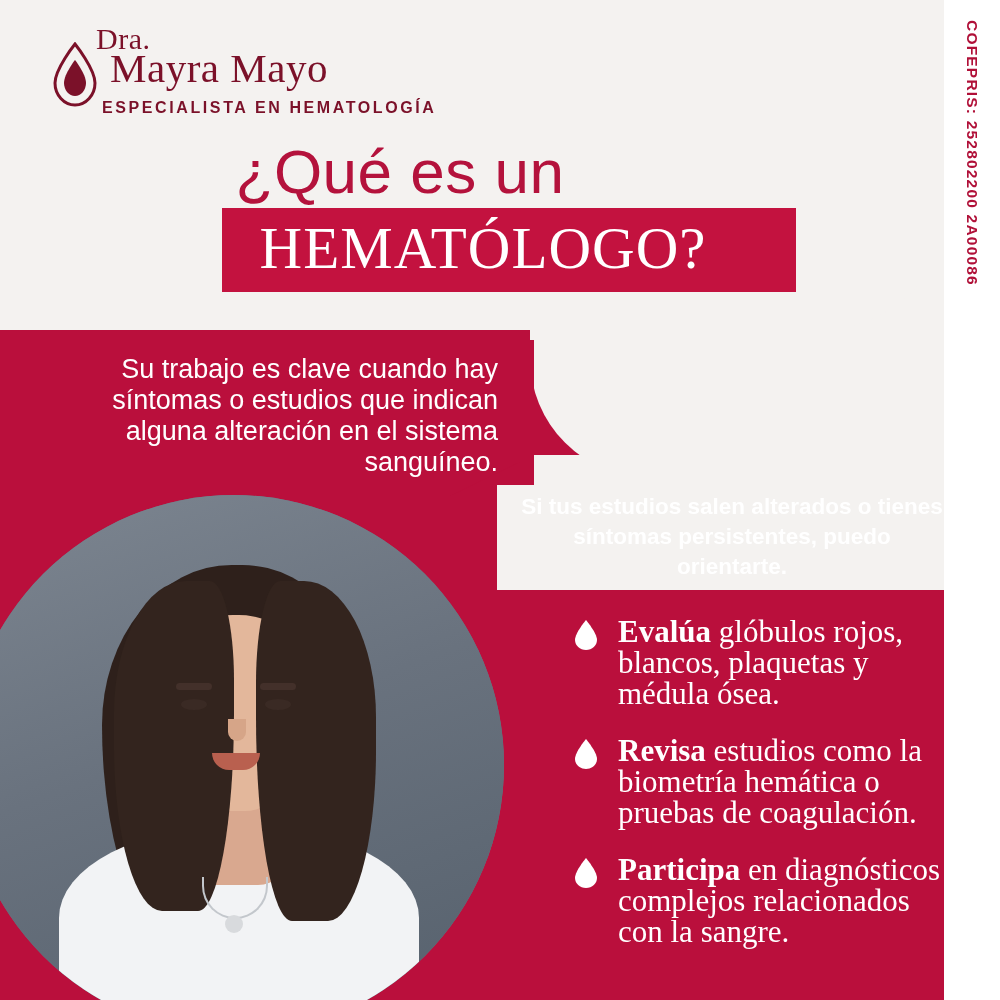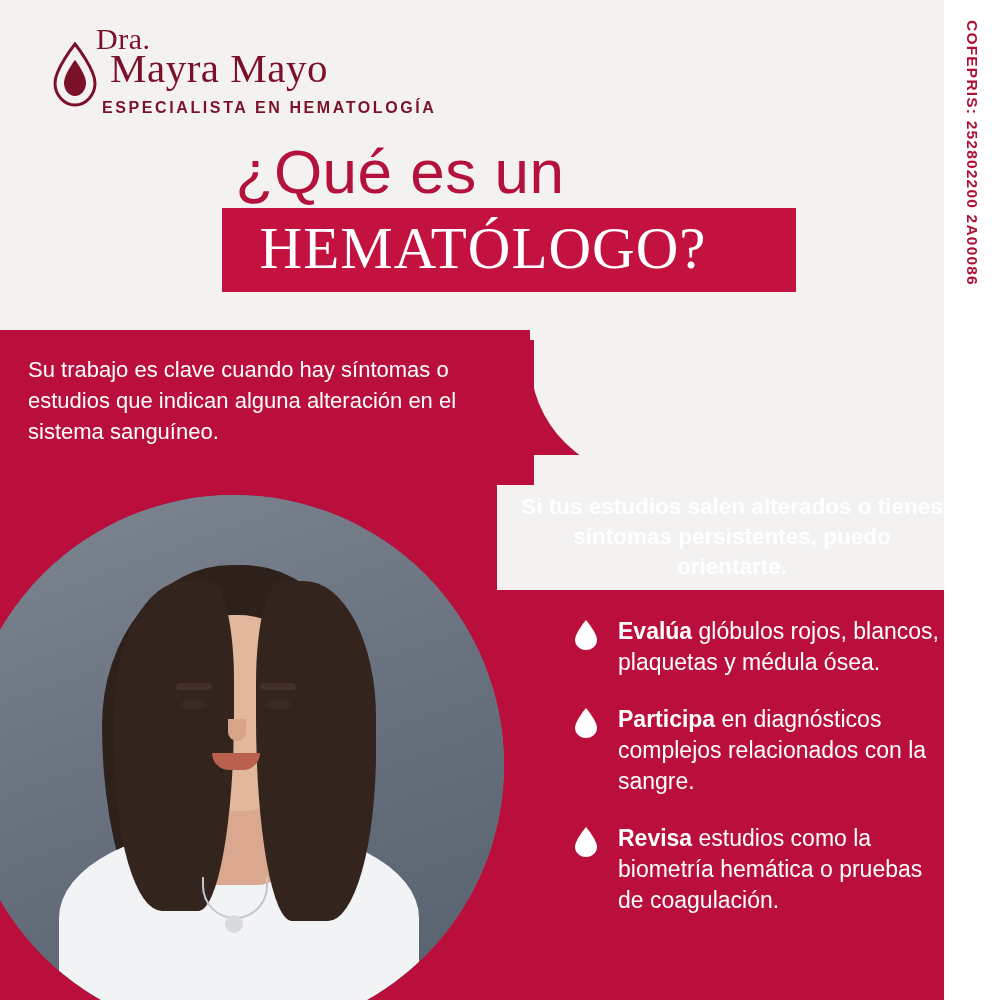--- a/index.html
+++ b/index.html
@@ -168,23 +168,23 @@
     position: absolute;
     left: 450px; top: 462px;
     width: 0; height: 0;
     border-left: 70px solid #ba0f3c;
     border-bottom: 34px solid transparent;
   }
   .quote-text {
     position: absolute;
     left: 28px; top: 354px;
     width: 470px;
-    text-align: left;
+    text-align: right;
     color: #ffffff;
-    font-size: 22px;
+    font-size: 27px;
     line-height: 31px;
   }
 
   
   .photo-wrap {
     position: absolute;
     left: -36px; top: 495px;
     width: 540px; height: 540px;
     border-radius: 50%;
     overflow: hidden;
@@ -294,22 +294,23 @@
   .bullets {
     position: absolute;
     left: 560px; top: 616px;
     width: 390px;
   }
   .bullet {
     position: relative;
     padding-left: 58px;
     margin-bottom: 26px;
     color: #ffffff;
-    font-size: 23px;
+    font-size: 31px;
     line-height: 31px;
+    font-family: Liberation Serif, serif;
   }
   .bullet .lead { font-weight: bold; }
   .drop-icon {
     position: absolute;
     left: 14px; top: 4px;
     width: 24px; height: 30px;
   }
 </style>
 </head>
 <body>
@@ -374,25 +375,25 @@
       <svg class="drop-icon" viewBox="0 0 24 30">
         <path d="M12 0 C12 0 1 13 1 20 C1 25.5 5.9 30 12 30 C18.1 30 23 25.5 23 20 C23 13 12 0 12 0 Z" fill="#ffffff"></path>
       </svg>
       <span class="lead">Evalúa</span><span> glóbulos rojos, blancos, plaquetas y médula ósea.</span>
     </div>
 
     <div class="bullet">
       <svg class="drop-icon" viewBox="0 0 24 30">
         <path d="M12 0 C12 0 1 13 1 20 C1 25.5 5.9 30 12 30 C18.1 30 23 25.5 23 20 C23 13 12 0 12 0 Z" fill="#ffffff"></path>
       </svg>
-      <span class="lead">Participa</span><span> en diagnósticos complejos relacionados con la sangre.</span>
+      <span class="lead">Revisa</span><span> estudios como la biometría hemática o pruebas de coagulación.</span>
     </div>
 
     <div class="bullet">
       <svg class="drop-icon" viewBox="0 0 24 30">
         <path d="M12 0 C12 0 1 13 1 20 C1 25.5 5.9 30 12 30 C18.1 30 23 25.5 23 20 C23 13 12 0 12 0 Z" fill="#ffffff"></path>
       </svg>
-      <span class="lead">Revisa</span><span> estudios como la biometría hemática o pruebas de coagulación.</span>
+      <span class="lead">Participa</span><span> en diagnósticos complejos relacionados con la sangre.</span>
     </div>
 
   </div>
 
 </div>
 
 </body></html>

